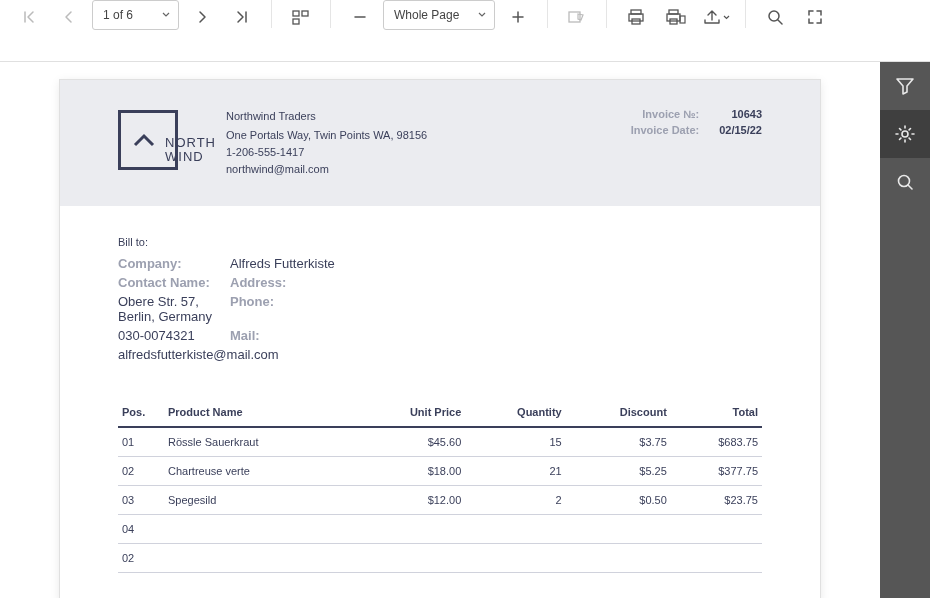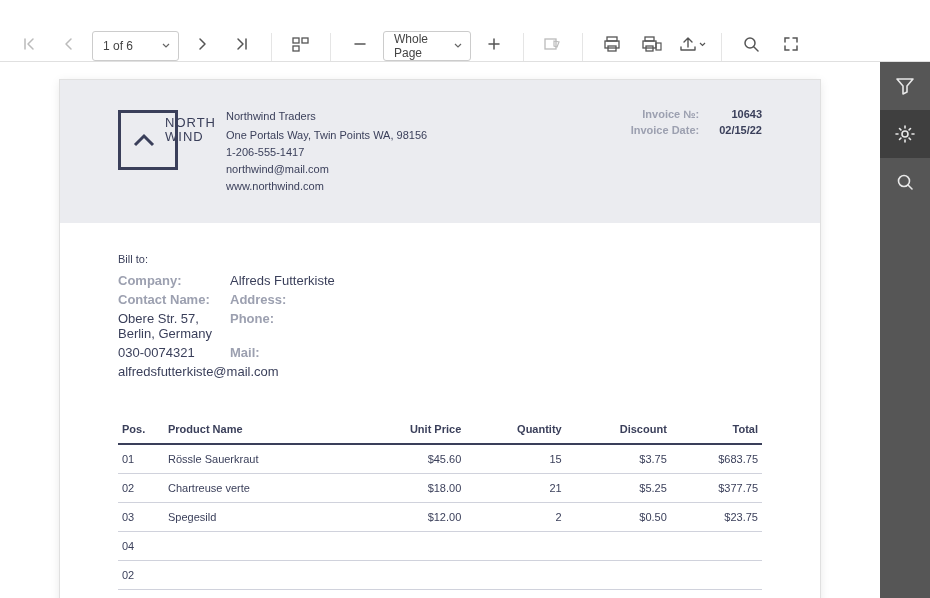--- a/index.html
+++ b/index.html
@@ -1,36 +1,36 @@
 <!DOCTYPE html>
 <html><head>
 <meta charset="utf-8">
 <style>
 * { box-sizing: border-box; margin: 0; padding: 0; }
 body { font-family: Arial, Helvetica, sans-serif; background: #fff; width: 930px; height: 598px; overflow: hidden; position: relative; }
 
 
-.toolbar { height: 62px; border-bottom: 1px solid #e0e0e0; display: flex; align-items: flex-end; padding: 0 12px; gap: 6px; }
+.toolbar { height: 62px; border-bottom: 1px solid #e0e0e0; display: flex; align-items: flex-start; padding: 0 12px; gap: 6px; }
 .tool-btn { width: 34px; height: 34px; display: flex; align-items: center; justify-content: center; cursor: pointer; border-radius: 3px; color: #555; }
 .tool-btn.disabled { color: #bbb; cursor: default; }
 .tool-sep { width: 1px; height: 28px; background: #e5e5e5; margin: 0 6px; }
 .page-select, .zoom-select { height: 30px; border: 1px solid #ccc; border-radius: 3px; padding: 0 26px 0 10px; font-size: 12px; color: #444; background: #fff; position: relative; display: flex; align-items: center; cursor: pointer; }
 .page-select { width: 87px; }
-.zoom-select { width: 88px; }
+.zoom-select { width: 112px; }
 .sel-caret { position: absolute; right: 8px; top: 50%; transform: translateY(-50%); }
 
 
 .main { position: absolute; top: 62px; left: 0; right: 50px; bottom: 0; background: #fff; overflow: hidden; }
 .page-wrapper { position: absolute; left: 50%; transform: translateX(-50%); top: 18px; width: 760px; background: #fff; box-shadow: 0 0 0 1px #e0e0e0, 0 2px 10px rgba(0,0,0,.1); }
 
 
 .inv-header { background: #ebecf0; padding: 28px 58px 28px 58px; display: flex; }
 .logo-box { width: 60px; height: 60px; border: 3px solid #3a3f5a; position: relative; margin-right: 48px; margin-top: 2px; flex-shrink: 0; }
 .logo-chevron { position: absolute; left: 12px; top: 20px; }
-.logo-text { font-size: 13px; font-weight: 400; color: #3a3f5a; letter-spacing: 1px; position: absolute; left: 44px; top: 3px; line-height: 14px; white-space: nowrap; }
+.logo-text { font-size: 13px; font-weight: 400; color: #3a3f5a; letter-spacing: 1px; position: absolute; left: 44px; top: 23px; line-height: 14px; white-space: nowrap; }
 .company-info { font-size: 11px; color: #3a3f5a; line-height: 17px; flex: 1; }
 .company-info .name { font-weight: normal; margin-bottom: 2px; }
 .inv-right { text-align: right; }
 .inv-title { font-size: 40px; font-weight: bold; color: #3a3f5a; letter-spacing: 1px; margin-bottom: 12px; }
 .inv-meta { font-size: 11px; display: grid; grid-template-columns: auto auto; gap: 4px 20px; justify-content: end; }
 .inv-meta .lbl { color: #9ca0b0; font-weight: bold; text-align: right; }
 .inv-meta .val { color: #3a3f5a; font-weight: bold; text-align: right; }
 
 
 .inv-body { padding: 30px 58px; }
@@ -163,21 +163,20 @@
         <svg class="logo-chevron" width="22" height="14">
             <path d="M2 12L11 3l9 9" stroke="#3a3f5a" stroke-width="3" fill="none" stroke-linejoin="miter"></path>
           </svg>
         <span class="logo-text"><span>NORTH</span><br><span>WIND</span></span>
       </div>
       <div class="company-info">
         <div class="name">Northwind Traders</div>
         <div>One Portals Way, Twin Points WA, 98156</div>
         <div>1-206-555-1417</div>
         <div>northwind@mail.com</div>
-        <div>www.northwind.com</div>
       </div>
       <div class="inv-right">
         <div class="inv-meta">
           <span class="lbl">Invoice №:</span>
           <span class="val">10643</span>
           <span class="lbl">Invoice Date:</span>
           <span class="val">02/15/22</span>
         </div>
       </div>
     </div>

